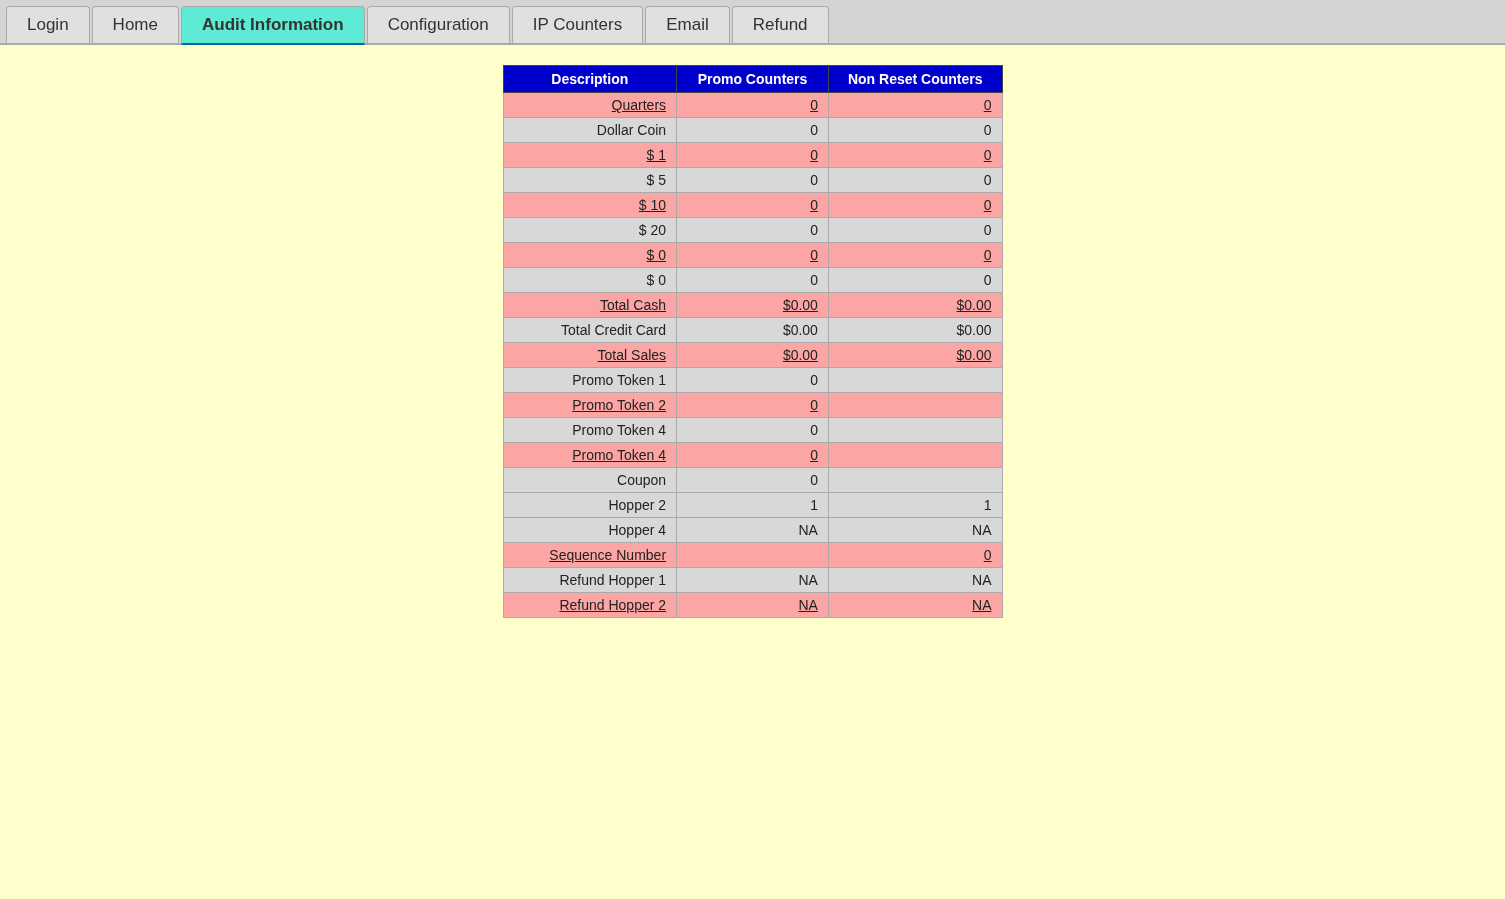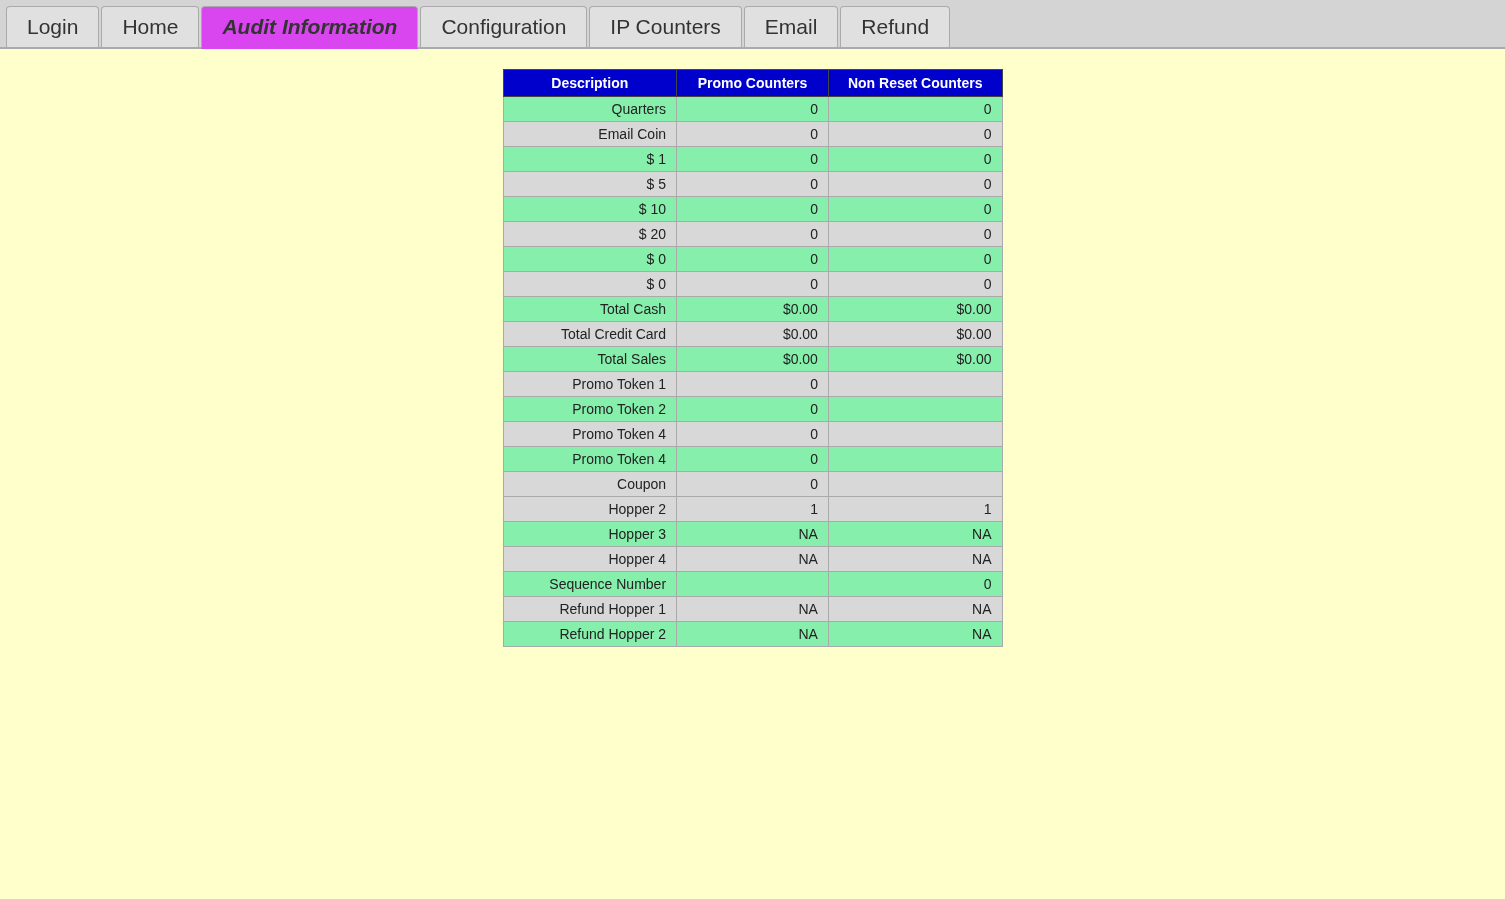--- a/index.html
+++ b/index.html
@@ -14,30 +14,29 @@
       border-bottom: 2px solid #aaa;
       padding: 6px 6px 0 6px;
       gap: 2px;
     }
     .tab {
       padding: 8px 20px;
       background: #e0e0e0;
       border: 1px solid #aaa;
       border-bottom: none;
       cursor: pointer;
-      font-size: 21px;
+      font-size: 17px;
       color: #333;
       border-radius: 4px 4px 0 0;
     }
     .tab.active {
-      background: #d946ef;
+      background: #5eead4;
       font-weight: bold;
-      border-bottom: 2px solid #d946ef;
+      border-bottom: 2px solid #0369a1;
       margin-bottom: -2px;
-      font-style: italic;
     }
     .content {
       padding: 20px;
       display: flex;
       justify-content: center;
     }
     table {
       border-collapse: collapse;
       min-width: 500px;
     }
@@ -61,21 +60,22 @@
     }
     table td:nth-child(2) {
       text-align: right;
       min-width: 140px;
     }
     table td:nth-child(3) {
       text-align: right;
       min-width: 160px;
     }
     .row-even td {
-      background: #86efac;
+      background: #fca5a5;
+      text-decoration: underline;
     }
     .row-odd td {
       background: #d8d8d8;
     }
   </style>
 </head>
 <body>
 
 <div class="tab-bar" id="tab-bar">
     <div class="tab">Login</div>
@@ -96,21 +96,21 @@
           <th>Non Reset Counters</th>
         </tr>
     </thead>
     <tbody id="table-body">
         <tr class="row-even">
           <td>Quarters</td>
           <td>0</td>
           <td>0</td>
         </tr>
         <tr class="row-odd">
-          <td>Email Coin</td>
+          <td>Dollar Coin</td>
           <td>0</td>
           <td>0</td>
         </tr>
         <tr class="row-even">
           <td>$ 1</td>
           <td>0</td>
           <td>0</td>
         </tr>
         <tr class="row-odd">
           <td>$ 5</td>
@@ -174,25 +174,20 @@
         </tr>
         <tr class="row-odd">
           <td>Coupon</td>
           <td>0</td>
           <td></td>
         </tr>
         <tr class="row-odd">
           <td>Hopper 2</td>
           <td>1</td>
           <td>1</td>
-        </tr>
-        <tr class="row-even">
-          <td>Hopper 3</td>
-          <td>NA</td>
-          <td>NA</td>
         </tr>
         <tr class="row-odd">
           <td>Hopper 4</td>
           <td>NA</td>
           <td>NA</td>
         </tr>
         <tr class="row-even">
           <td>Sequence Number</td>
           <td></td>
           <td>0</td>

